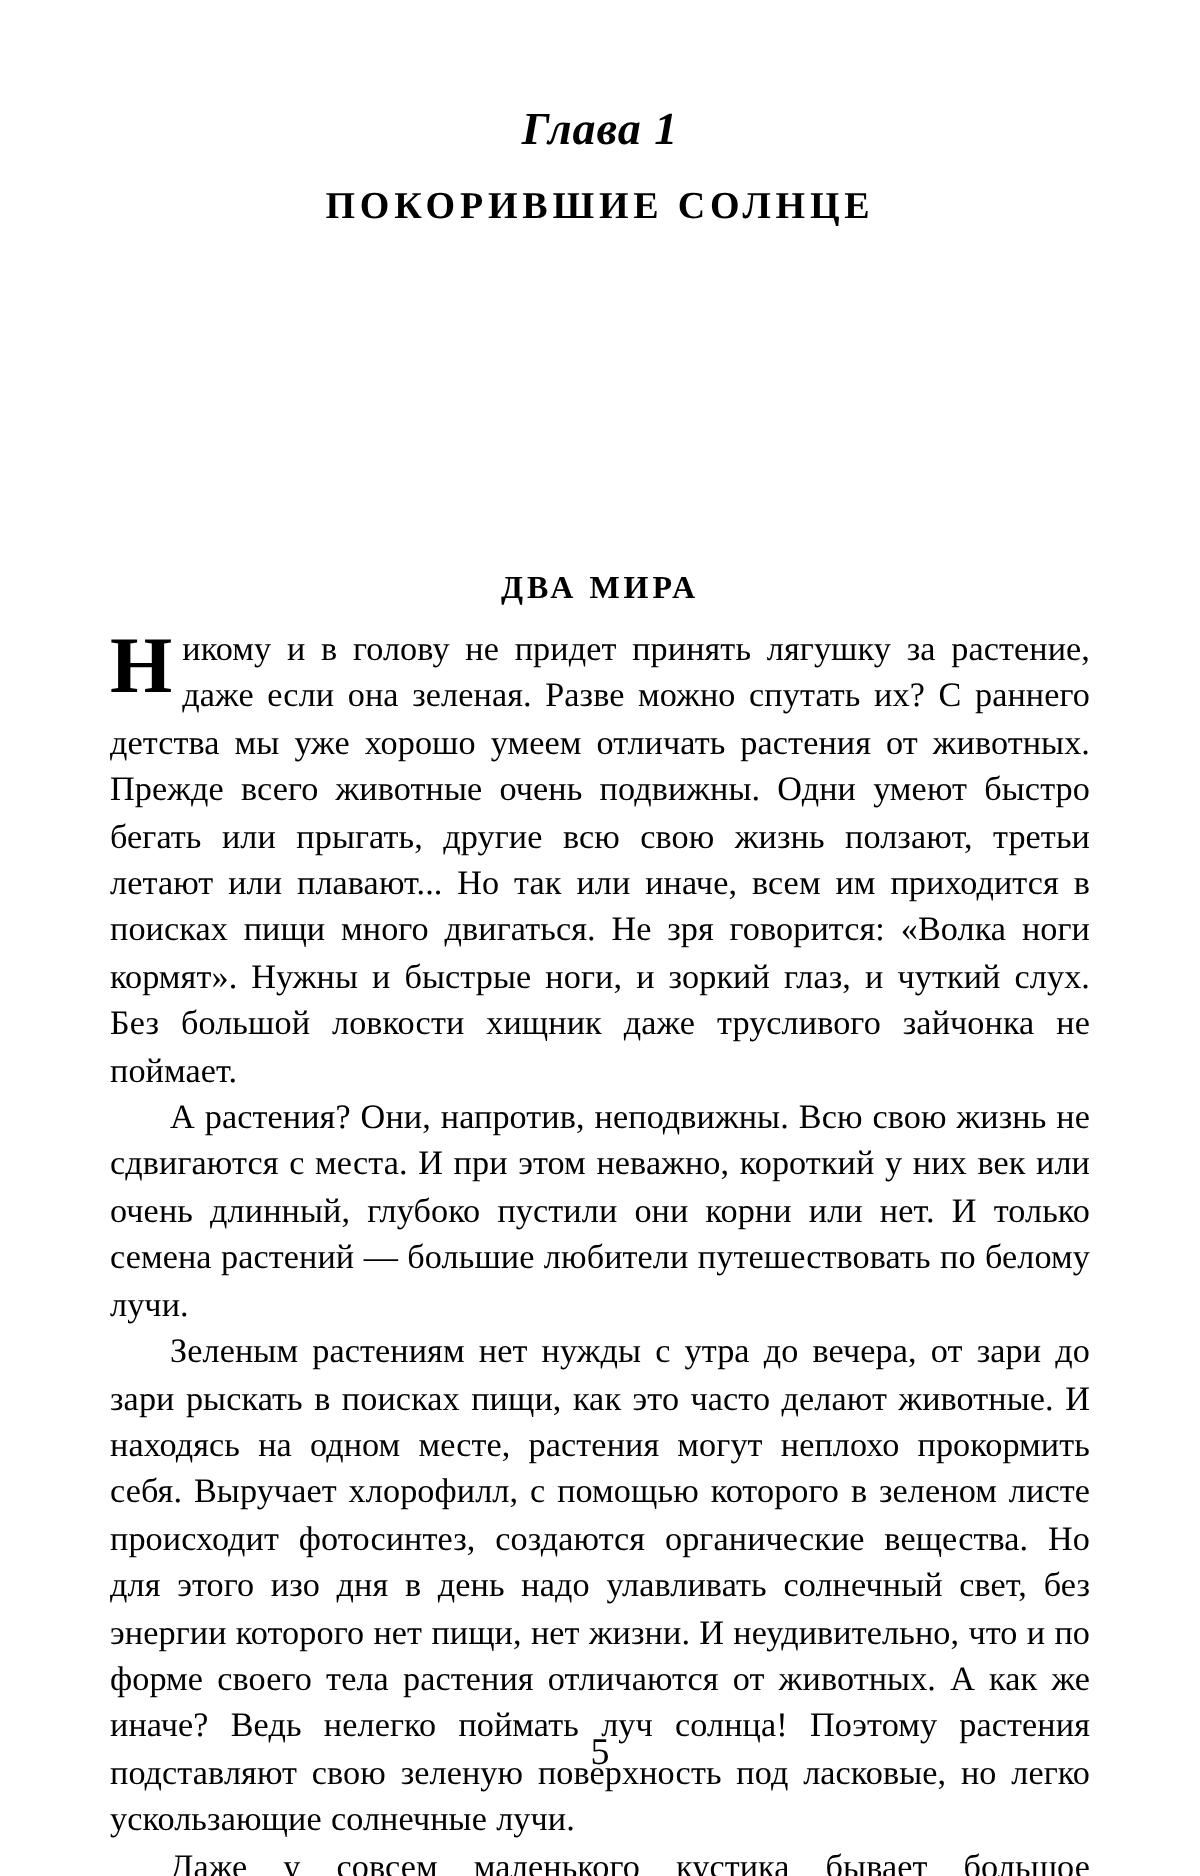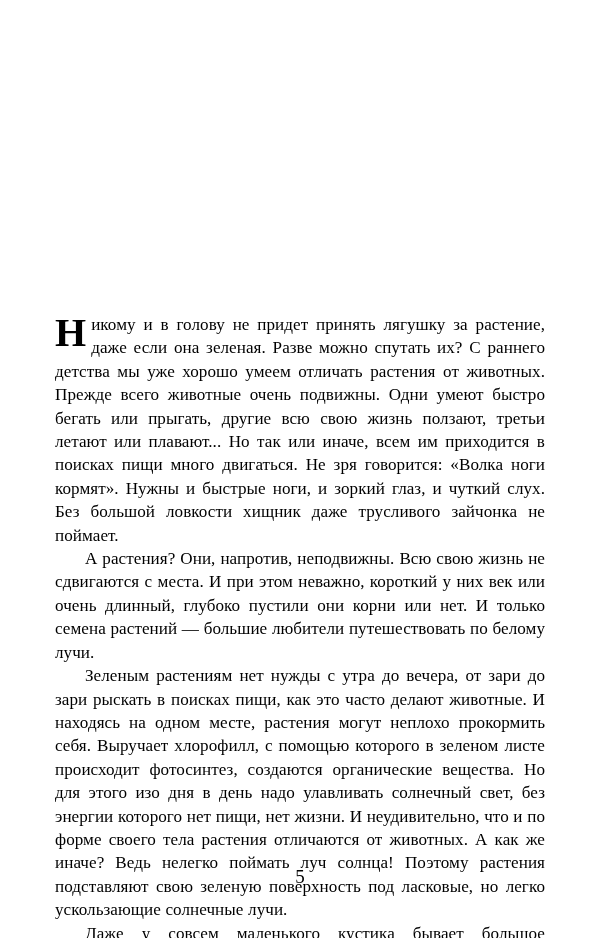--- a/index.html
+++ b/index.html
@@ -102,21 +102,26 @@
     text-align: center;
     font-size: 19px;
     font-weight: 400;
   }
 </style>
 </head>
 <body>
 
 <div class="page">
 
+  <div class="chapter-head">
+    <span class="chapter-label">Глава 1</span>
+    <span class="chapter-title">ПОКОРИВШИЕ СОЛНЦЕ</span>
+  </div>
 
+  <div class="section-head">ДВА МИРА</div>
 
   <div class="body-text">
     <p class="first"><span class="dropcap">Н</span><span>икому и в голову не придет принять лягушку за растение, даже если она зеленая. Разве можно спутать их? С раннего детства мы уже хорошо умеем отличать растения от животных. Прежде всего животные очень подвижны. Одни умеют быстро бегать или прыгать, другие всю свою жизнь ползают, третьи летают или плавают... Но так или иначе, всем им приходится в поисках пищи много двигаться. Не зря говорится: «Волка ноги кормят». Нужны и быстрые ноги, и зоркий глаз, и чуткий слух. Без большой ловкости хищник даже трусливого зайчонка не поймает.</span></p>
     <p><span>А растения? Они, напротив, неподвижны. Всю свою жизнь не сдвигаются с места. И при этом неважно, короткий у них век или очень длинный, глубоко пустили они корни или нет. И только семена растений — большие любители путешествовать по белому лучи.</span></p>
     <p><span>Зеленым растениям нет нужды с утра до вечера, от зари до зари рыскать в поисках пищи, как это часто делают животные. И находясь на одном месте, растения могут неплохо прокормить себя. Выручает хлорофилл, с помощью которого в зеленом листе происходит фотосинтез, создаются органические вещества. Но для этого изо дня в день надо улавливать солнечный свет, без энергии которого нет пищи, нет жизни. И неудивительно, что и по форме своего тела растения отличаются от животных. А как же иначе? Ведь нелегко поймать луч солнца! Поэтому растения подставляют свою зеленую поверхность под ласковые, но легко ускользающие солнечные лучи.</span></p>
     <p><span>Даже у совсем маленького кустика бывает большое количество зеленых листьев. А сколько их складывается в ве-</span></p>
   </div>
 
   <div class="folio">5</div>
 

